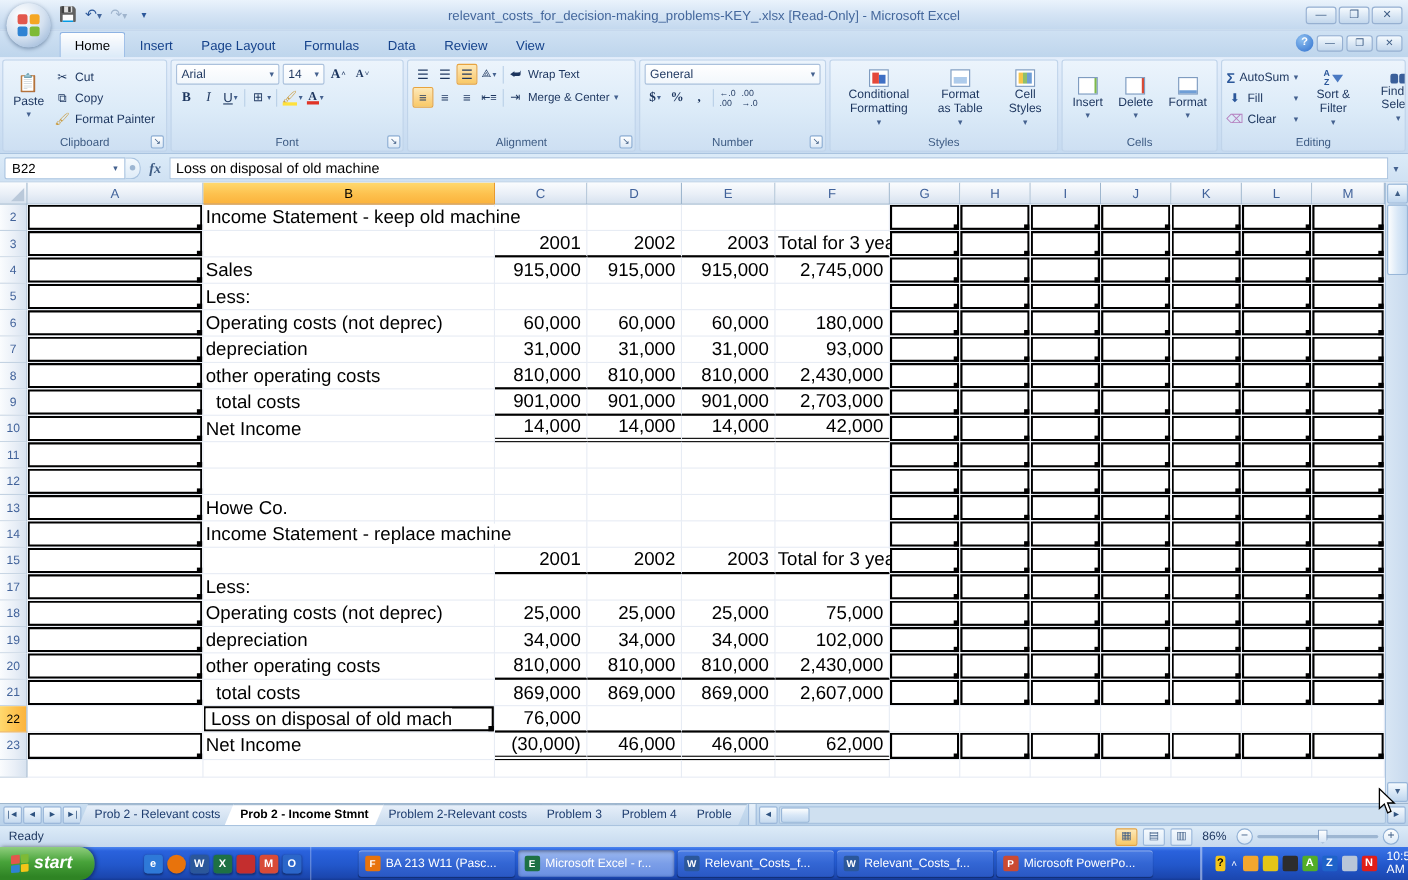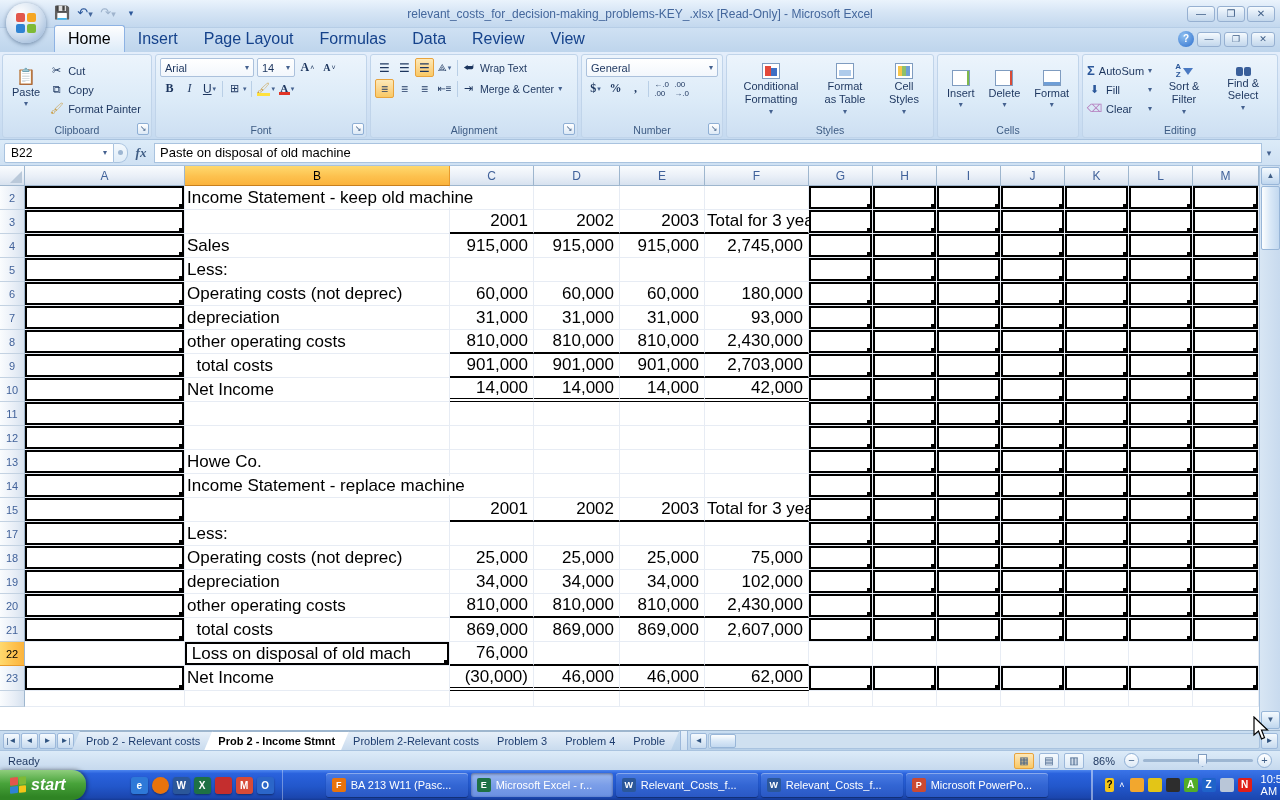--- a/index.html
+++ b/index.html
@@ -15,21 +15,21 @@
   .qat { margin-left:52px; display:flex; align-items:center; gap:3px; }
   .qat .qbtn { min-width:20px; height:19px; border-radius:3px; text-align:center; font-size:13px; line-height:18px; color:#2b579a; }
   .qbtn.disabled { color:#9fb4cd; }
   .qat .sep-caret { font-size:9px; color:#44679c; }
   .title-text { position:absolute; left:160px; right:160px; text-align:center; font-size:12px; color:#44679c; white-space:nowrap; overflow:hidden; }
   .winbtns { margin-left:auto; display:flex; gap:2px; padding-right:5px; z-index:5; }
   .winbtn { width:28px; height:16px; border:1px solid #96b0d1; border-radius:3px; background:linear-gradient(#f5fafe,#dbe8f5 50%,#c3d7ec); color:#3f5e86; font-size:10px; line-height:14px; text-align:center; }
 
   
   .tabrow { height:24px; background:linear-gradient(#cfe1f3,#bed5ec); display:flex; align-items:flex-end; padding-left:54px; position:relative; }
-  .rtab { padding:4px 13px 4px; font-size:16px; color:#15428b; cursor:default; }
+  .rtab { padding:4px 13px 4px; font-size:12px; color:#15428b; cursor:default; }
   .rtab.active { background:linear-gradient(#fefefe,#eaf2fb 60%,#dcebf8); border:1px solid #8db2e3; border-bottom:none; border-radius:3px 3px 0 0; color:#000; }
   .tabrow-right { position:absolute; right:5px; top:3px; display:flex; gap:3px; align-items:center; }
   .help-btn { width:16px; height:16px; border-radius:50%; background:radial-gradient(circle at 35% 30%,#8fc0f0,#2e6fce); color:#fff; font-size:10px; font-weight:bold; text-align:center; line-height:15px; }
   .winbtn.sm { width:24px; height:15px; font-size:9px; line-height:13px; }
 
   
   .ribbon { height:88px; background:linear-gradient(#e4eefb,#d3e3f5 55%,#c5daf0); display:flex; gap:3px; padding:2px 2px 1px; border-bottom:1px solid #a9c3df; }
   .rgroup { border:1px solid #c0d4ea; border-radius:3px; background:linear-gradient(#ecf4fc,#dcebf8 55%,#cddff2); display:flex; flex-direction:column; overflow:hidden; }
   .rg-body { flex:1; display:flex; padding:3px 4px 1px; gap:4px; align-items:stretch; }
   .rg-label { height:15px; font-size:10.5px; color:#3e5c84; display:flex; align-items:center; justify-content:center; position:relative; }
@@ -294,21 +294,21 @@
             <span class="car">▾</span>
           </div>
       </div>
     </div>
     <div class="rg-label">
         <span>Alignment</span>
         <span class="dlg">↘</span>
       </div>
   </div>
 
-  <div class="rgroup" style="width:142px">
+  <div class="rgroup" style="width:170px">
     <div class="rg-body" style="flex-direction:column;gap:2px;">
       <div class="ibox" style="width:100%">
           <span>General</span>
           <span class="car">▾</span>
         </div>
       <div style="display:flex;gap:1px;align-items:center;">
         <div class="ib">
             <span class="glyph-b">$</span>
             <span class="car">▾</span>
           </div>
@@ -423,21 +423,21 @@
 <div class="fbar">
   <div class="namebox">
       <span>B22</span>
       <span class="car">▾</span>
     </div>
   <div class="fx-sep">
       <i></i>
     </div>
   <div class="fx">fx</div>
   <div class="finput">
-      <span>Paste on disposal of old machine</span>
+      <span>Loss on disposal of old machine</span>
     </div>
   <div class="fbar-chev">▾</div>
 </div>
 
 <div class="gridwrap">
   <table class="sheet">
       <colgroup>
         <col style="width: 25px;">
         <col style="width: 160px;">
         <col style="width: 265px;">

